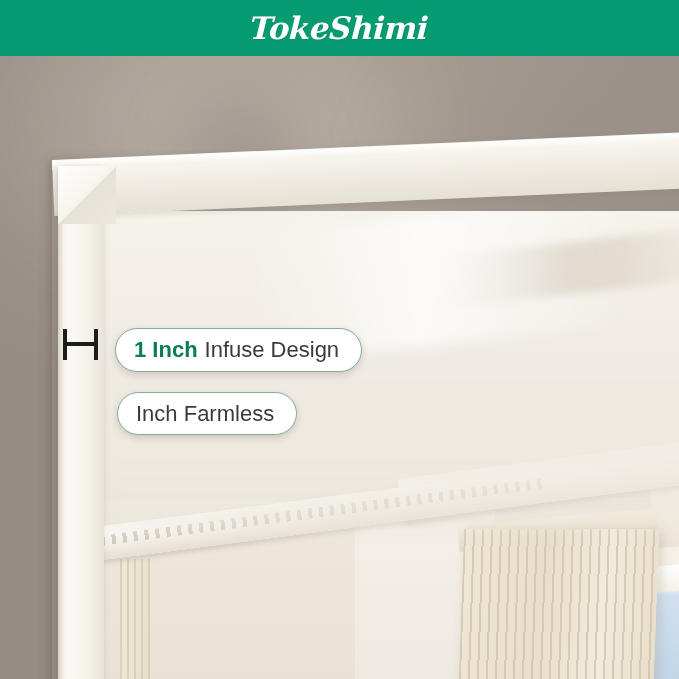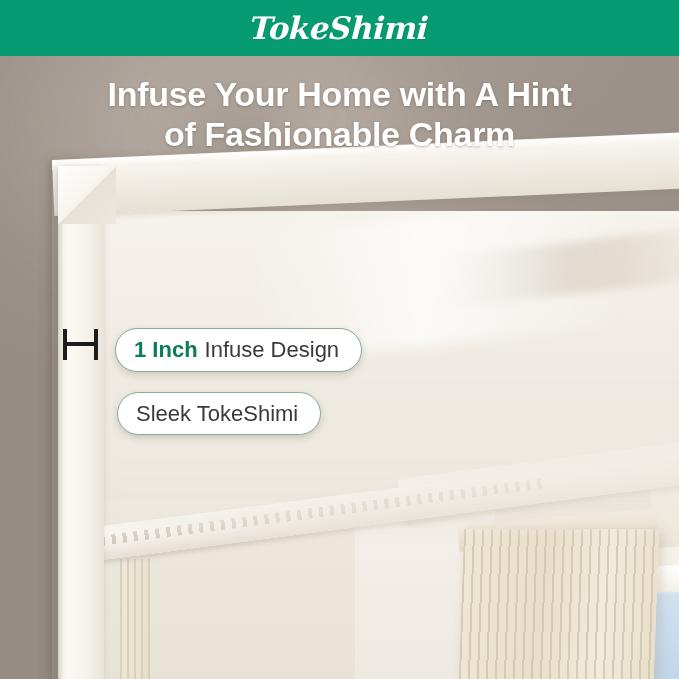--- a/index.html
+++ b/index.html
@@ -392,35 +392,31 @@
     <div class="frame-top-hi"></div>
     <div class="frame-left"></div>
     <div class="frame-left-edge"></div>
     <div class="mitre"></div>
   </div>
 
   <div class="topbar">
     <div class="logo">TokeShimi</div>
   </div>
 
-  <div class="headline">
-    <span class="l1">Infuse Your Home with A Hint</span>
-    <span class="l2">of Fashionable Charm</span>
-  </div>
 
   <div class="dim-marker">
     <svg width="40" height="33" viewBox="0 0 40 33" xmlns="http://www.w3.org/2000/svg">
       <rect x="2" y="1" width="4" height="31" fill="#1c1c1c"></rect>
       <rect x="33" y="1" width="4" height="31" fill="#1c1c1c"></rect>
       <rect x="4" y="14" width="31" height="4" fill="#1c1c1c"></rect>
     </svg>
   </div>
 
   <div class="pill pill-1">
     <span class="accent">1 Inch</span>
     <span>Infuse Design</span>
   </div>
 
   <div class="pill pill-2">
-    <span>Sleek TokeShimi</span>
+    <span>Inch Farmless</span>
   </div>
 
 </div>
 
 </body></html>

